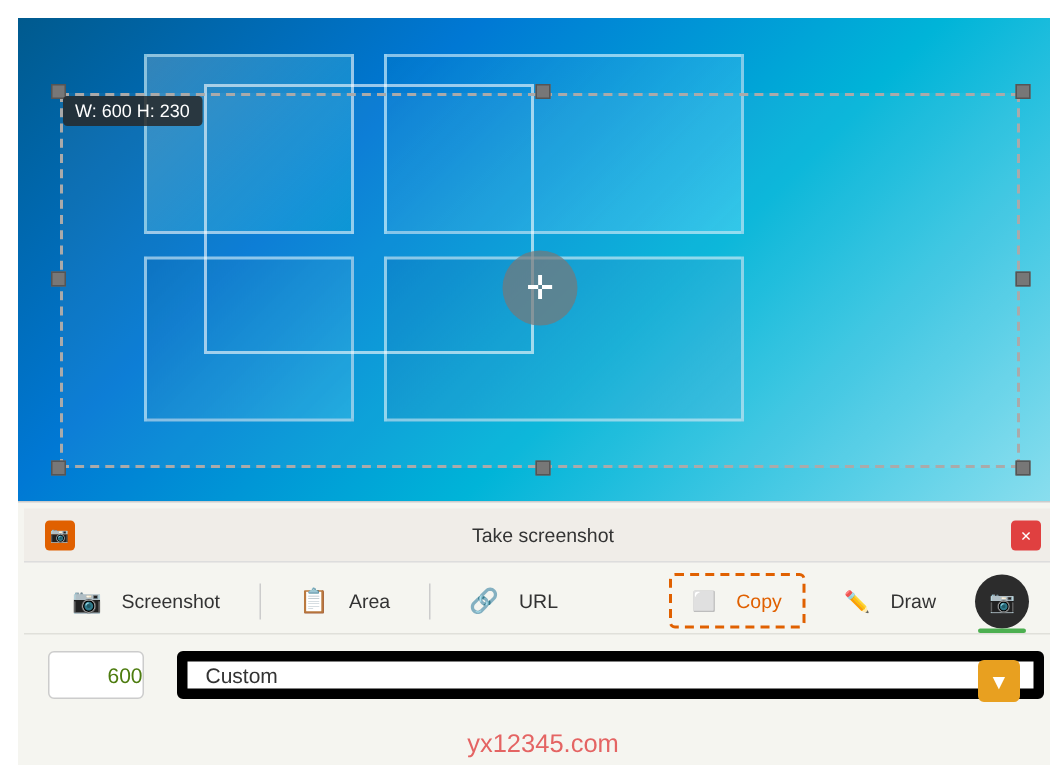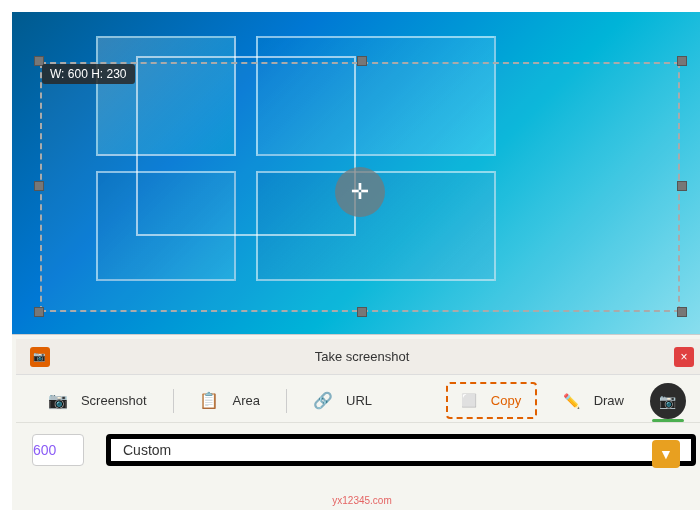--- a/index.html
+++ b/index.html
@@ -266,40 +266,40 @@
     .bottom-row {
       height: 46px;
       display: flex;
       align-items: center;
       padding: 0 12px;
       gap: 10px;
       background: #f5f5f0;
     }
 
     .size-input {
-      width: 52px;
+      width: 64px;
       height: 32px;
       border: 1px solid #ccc;
       border-radius: 4px;
-      text-align: left;
+      text-align: right;
       font-size: 14px;
-      color: #8b5cf6;
+      color: #4d7c0f;
       background: #fff;
       outline: none;
     }
 
     .custom-select-wrapper {
       flex: 1;
       position: relative;
     }
 
     .custom-select {
       width: 100%;
       height: 32px;
-      border: 5px solid #000000;
+      border: 7px solid #000000;
       border-radius: 4px;
       padding: 0 12px;
       font-size: 14px;
       color: #333;
       background: #fff;
       appearance: none;
       outline: none;
       cursor: pointer;
     }
 
@@ -319,21 +319,21 @@
       font-size: 14px;
       pointer-events: none;
     }
 
     
     .watermark {
       position: absolute;
       bottom: 8px;
       left: 50%;
       transform: translateX(-50%);
-      font-size: 10px;
+      font-size: 17px;
       color: #e04040;
       z-index: 5;
       opacity: 0.8;
     }
 
     
     .toolbar-sep {
       width: 1px;
       height: 24px;
       background: #ccc;

